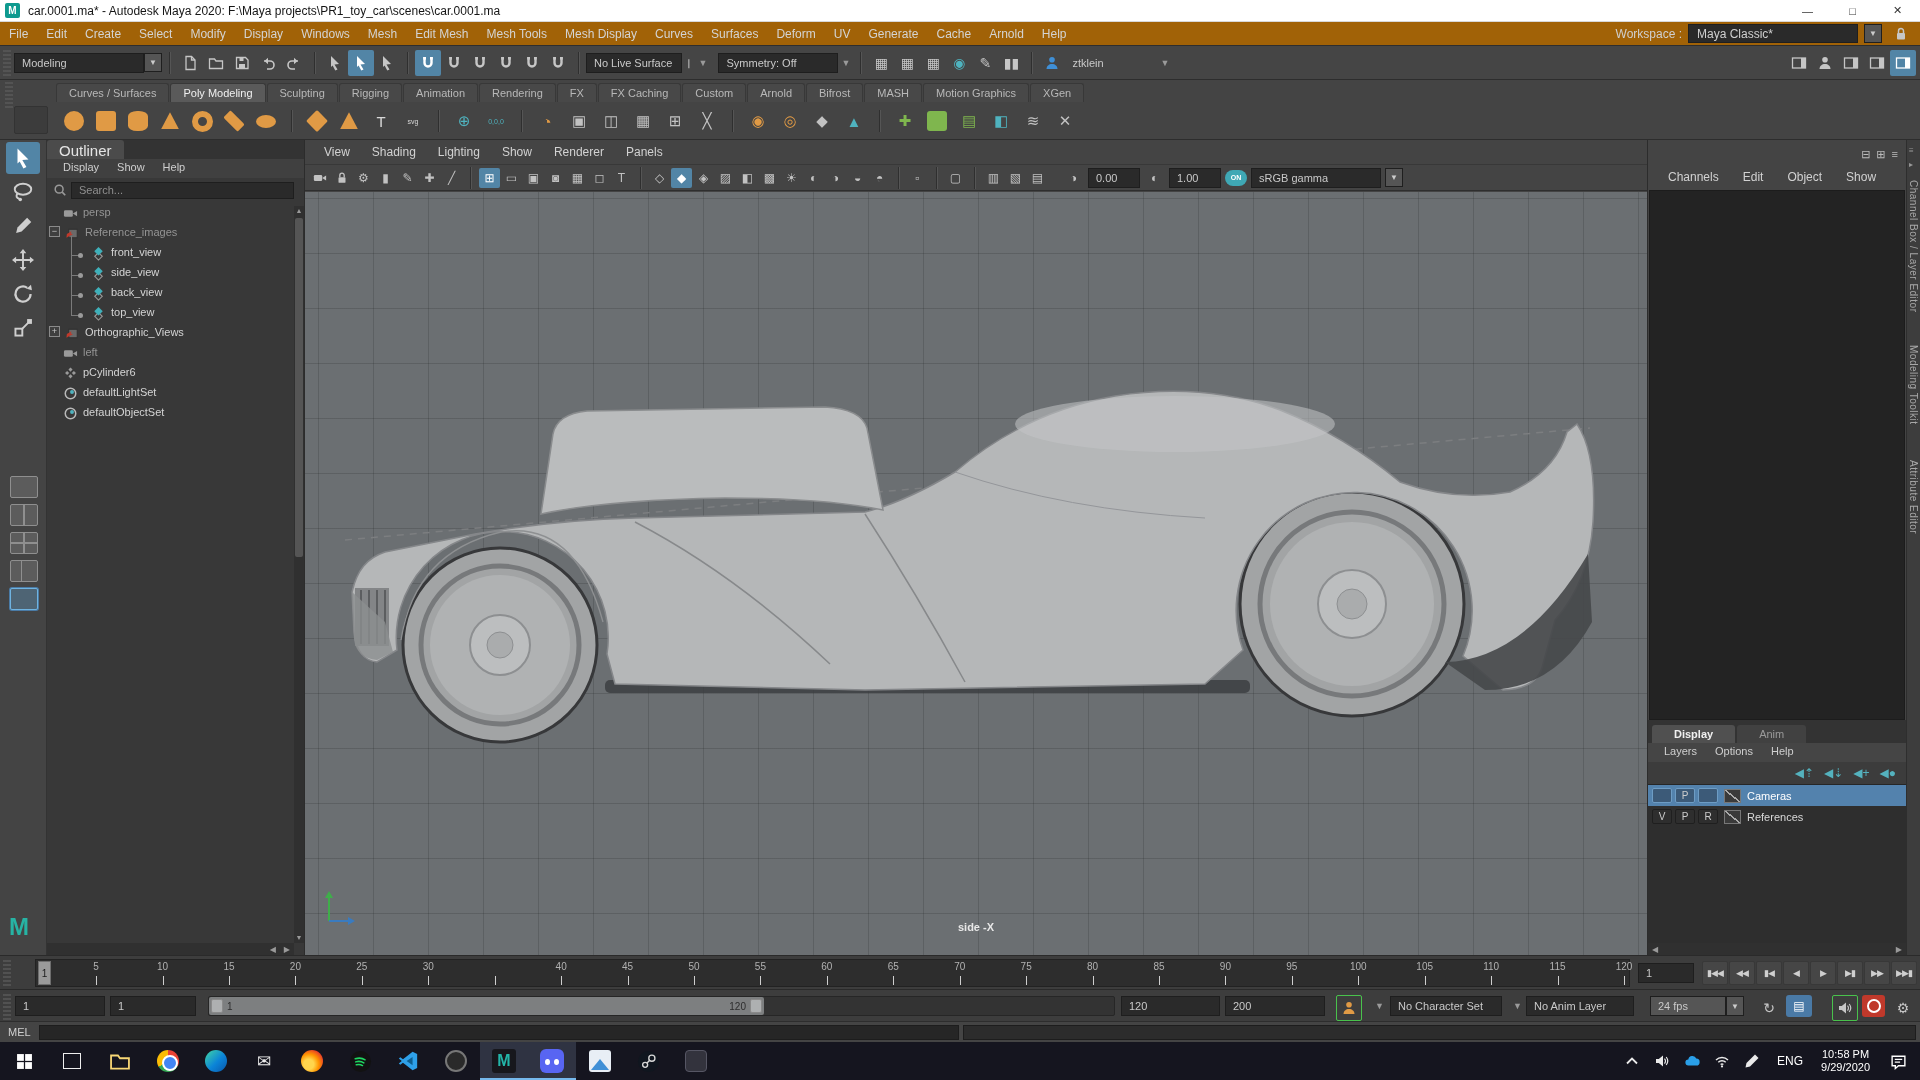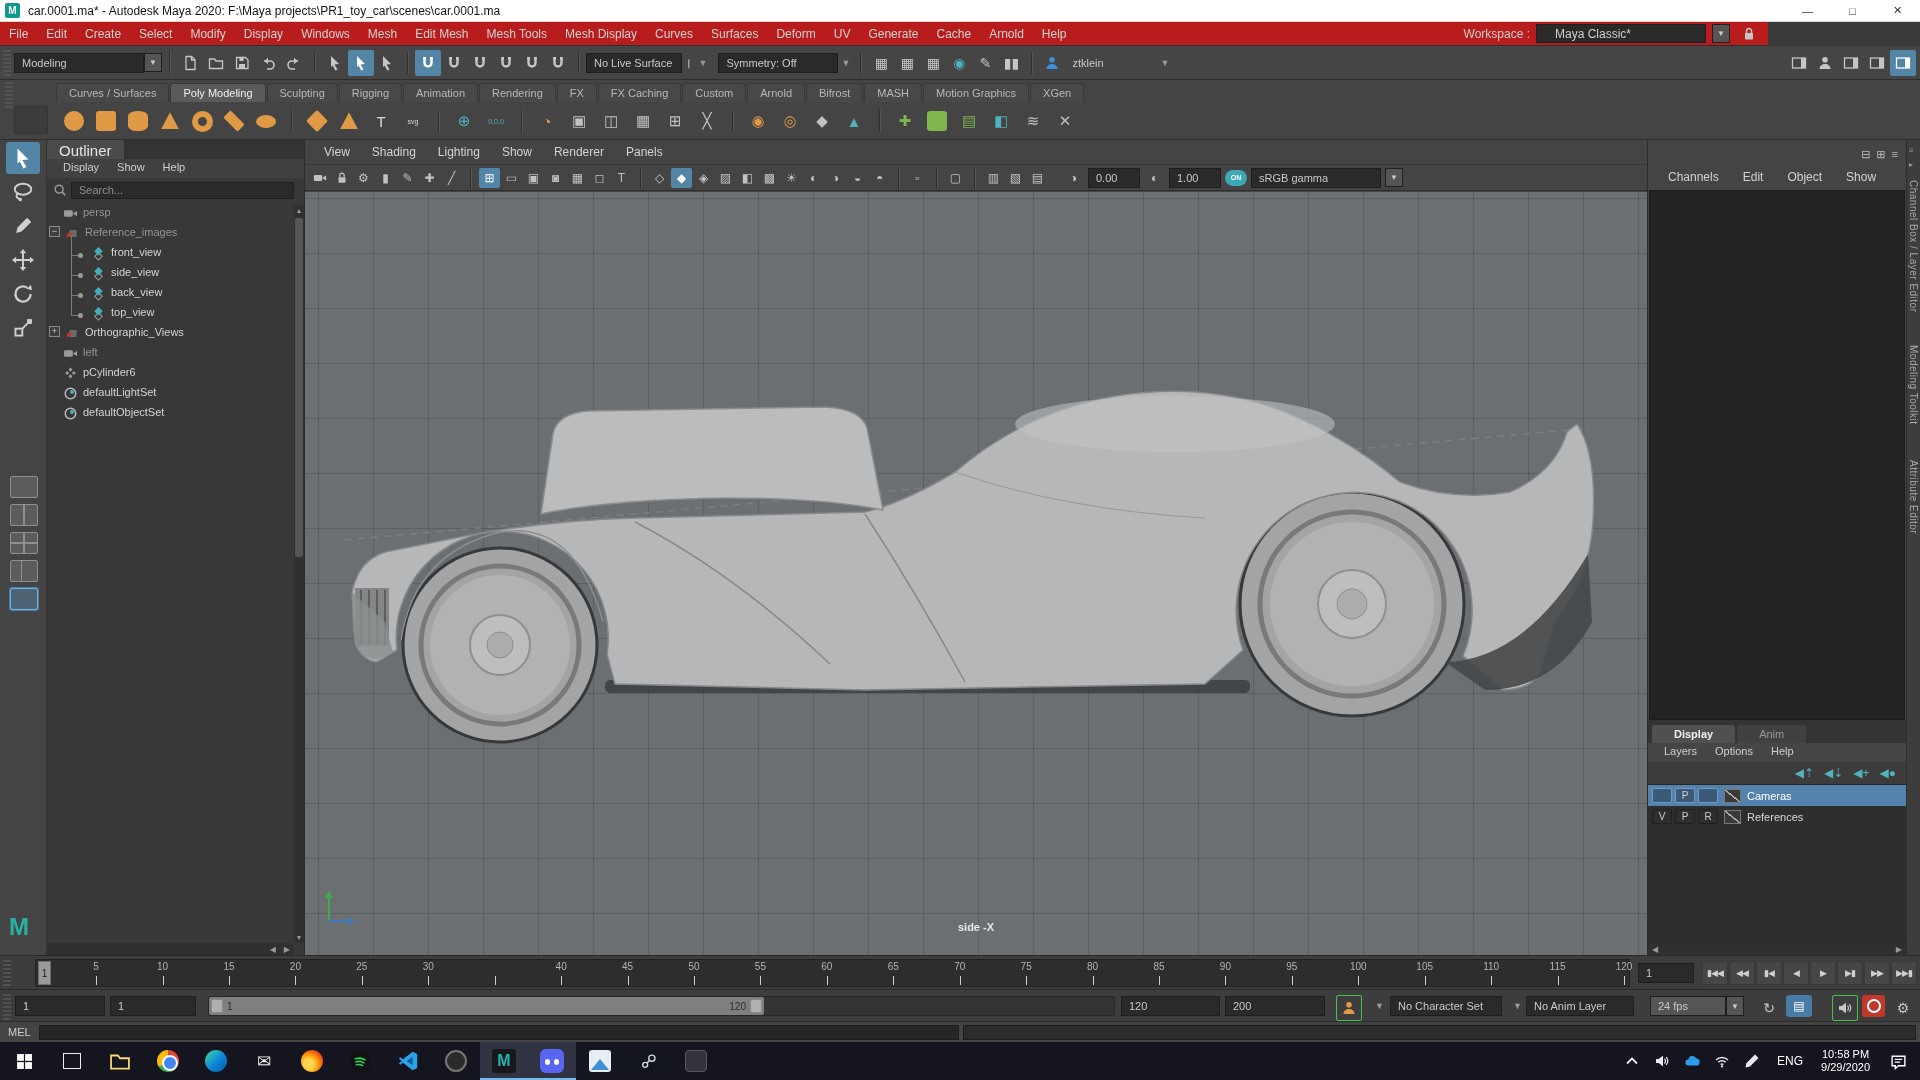--- a/index.html
+++ b/index.html
@@ -8,25 +8,25 @@
   #stage{position:relative;width:1920px;height:1080px;}
 
   
   #titlebar{position:absolute;left:0;top:0;width:1920px;height:22px;background:#ffffff;display:flex;align-items:center;border-bottom:1px solid #d8d8d8;}
   #maya-badge{width:15px;height:15px;margin:0 8px 0 5px;background:#0e9a8f;color:#fff;font-size:10px;font-weight:bold;text-align:center;line-height:15px;border-radius:2px;}
   #win-title{font-size:12px;color:#151515;}
   #winbtns{margin-left:auto;display:flex;height:100%;}
   .wbtn{width:45px;height:100%;display:flex;align-items:center;justify-content:center;font-size:11px;color:#333;}
 
   
-  #menubar{position:absolute;left:0;top:22px;width:1768px;height:24px;background:#b91c1c;display:flex;align-items:center;border-bottom:1px solid #2e2e2e;}
+  #menubar{position:absolute;left:0;top:22px;width:1920px;height:24px;background:#a16207;display:flex;align-items:center;border-bottom:1px solid #2e2e2e;}
   .mitem{padding:0 9px;font-size:12px;color:#d4d4d4;line-height:24px;}
   #workspace{margin-left:auto;display:flex;align-items:center;gap:6px;padding-right:6px;}
   #workspace .lbl{font-size:12px;color:#cfcfcf;}
-  .drop{background:#2a2a2a;border:1px solid #1f1f1f;color:#cfcfcf;font-size:12px;height:19px;display:flex;align-items:center;padding:0 18px;}
+  .drop{background:#2a2a2a;border:1px solid #1f1f1f;color:#cfcfcf;font-size:12px;height:19px;display:flex;align-items:center;padding:0 8px;}
   .droparrow{width:18px;height:19px;background:#555;border:1px solid #1f1f1f;display:flex;align-items:center;justify-content:center;font-size:8px;color:#ccc;}
 
   
   #statusline{position:absolute;left:0;top:46px;width:1920px;height:34px;background:#454545;border-bottom:1px solid #2d2d2d;display:flex;align-items:center;}
   .grip{width:8px;height:26px;margin:0 3px;background:repeating-linear-gradient(0deg,#5a5a5a 0 2px,transparent 2px 4px);opacity:.7;}
   .vsep{width:1px;height:22px;background:#2f2f2f;margin:0 7px;box-shadow:1px 0 0 #555;}
   .sarrow{font-size:9px;color:#9a9a9a;margin:0 3px;}
   .icbtn{width:26px;height:26px;display:flex;align-items:center;justify-content:center;color:#c6c6c6;font-size:14px;border-radius:2px;}
   .icbtn .ic{width:16px;height:16px;}
   .icbtn.active{background:#5285a6;color:#fff;}

